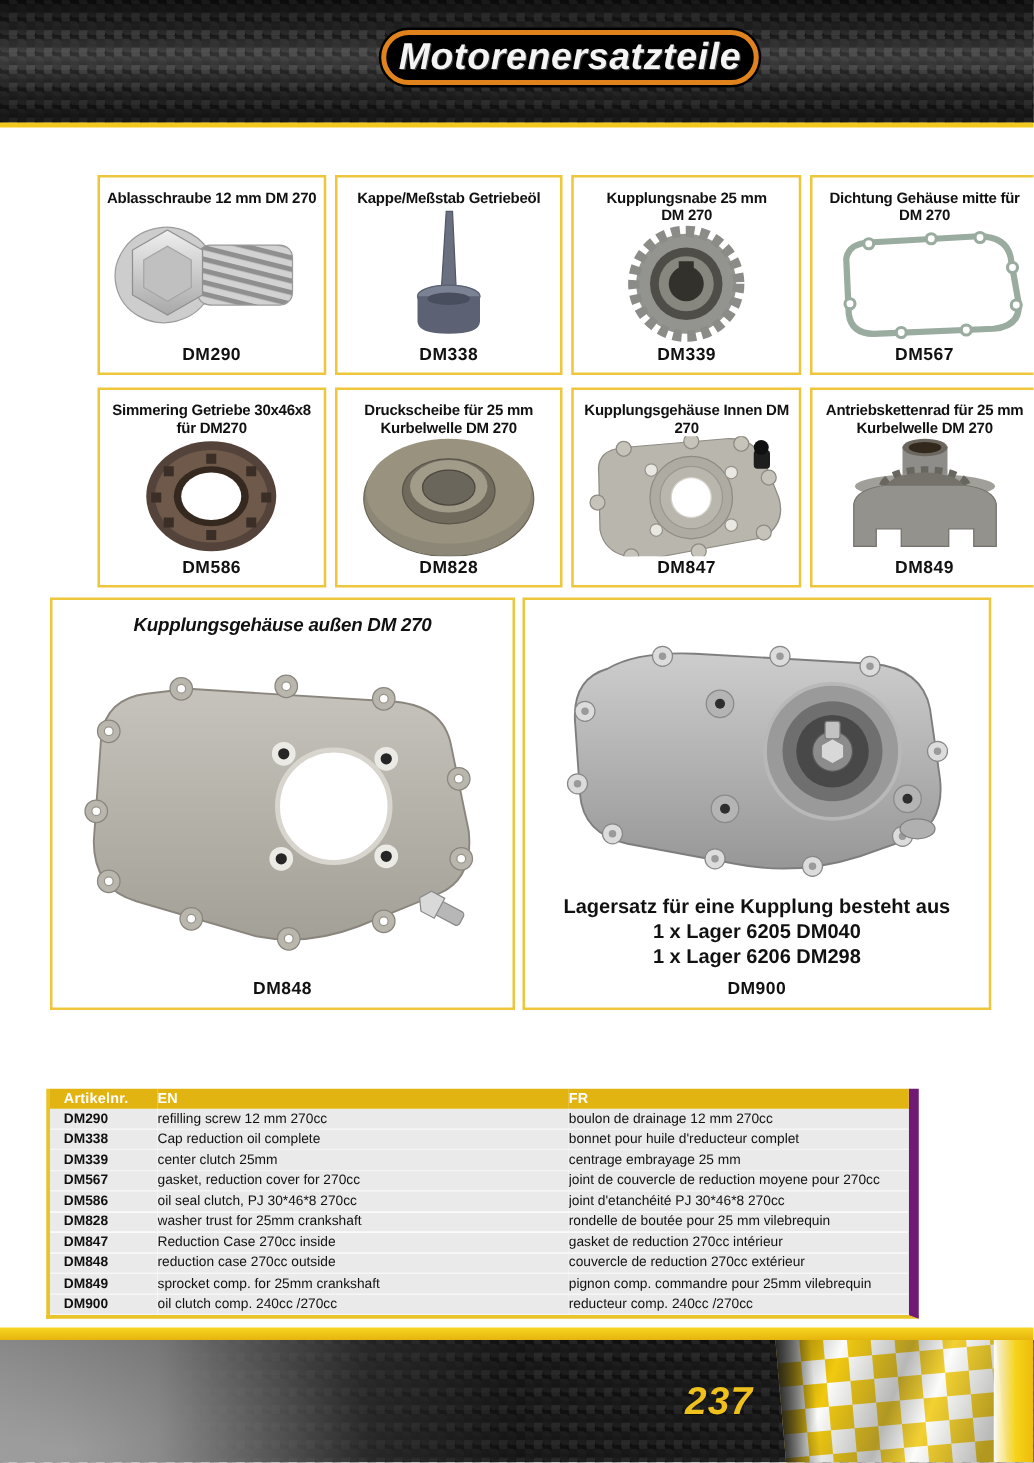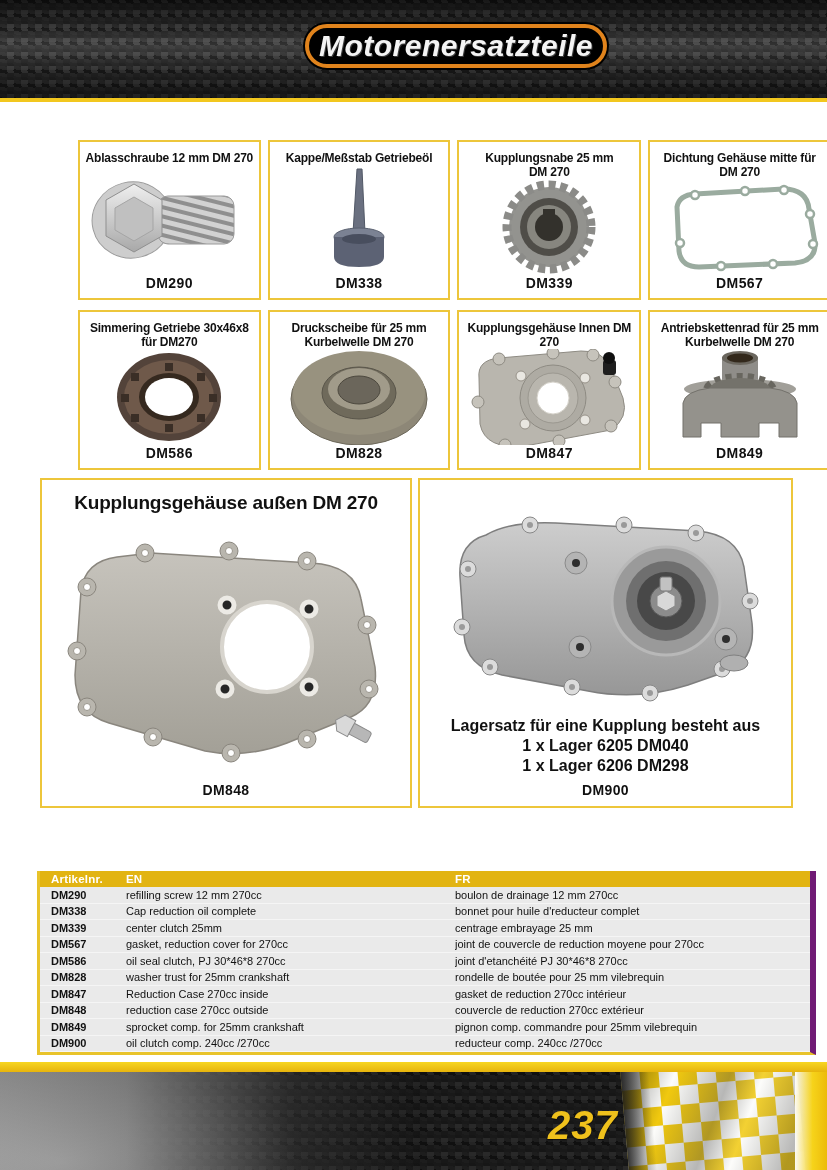--- a/index.html
+++ b/index.html
@@ -35,47 +35,47 @@
   
   .small-cards{position:absolute;left:40px;top:140px;width:753px;
         display:grid;grid-template-columns:repeat(4,1fr);gap:10px 7px;margin-left:38px;}
   .large-cards{position:absolute;left:40px;top:478px;width:753px;
         display:grid;grid-template-columns:372px 375px;gap:6px;}
   .card{border:2px solid #edc63b;background:#fff;box-sizing:border-box;height:160px;
         display:flex;flex-direction:column;align-items:center;padding:9px 4px 7px;}
   .card.large{height:330px;padding:12px 6px 8px;}
   .card-title{font-size:12px;font-weight:bold;text-align:center;line-height:1.18;
         letter-spacing:-.2px;white-space:pre-line;}
-  .card.large .card-title{font-size:19px;}
+  .card.large .card-title{font-size:15px;font-style:italic;}
   .card-img{flex:1;display:flex;align-items:center;justify-content:center;overflow:hidden;width:100%;}
   .card-note{font-size:16px;font-weight:bold;text-align:center;line-height:1.25;white-space:pre-line;margin-bottom:6px;}
   .card-id{font-size:14px;font-weight:bold;letter-spacing:.4px;}
 
   
-  .parts-table{position:absolute;left:37px;top:871px;width:779px;
-        border-left:3px solid #e8c32a;border-right:6px solid #701a75;border-bottom:3px solid #e8c32a;
+  .parts-table{position:absolute;left:37px;top:871px;width:698px;
+        border-left:3px solid #e8c32a;border-right:8px solid #701a75;border-bottom:3px solid #e8c32a;
         box-sizing:border-box;}
   table{width:100%;border-collapse:collapse;table-layout:fixed;}
   th{background:#e2b412;color:#fff;font-size:11.5px;font-weight:bold;text-align:left;
         height:16px;padding:0;letter-spacing:.2px;}
   th.c1,td.c1{padding-left:11px;}
   td{background:#eaeaea;font-size:11px;height:15.5px;padding:0;border-bottom:1px solid #f5f5f5;
         white-space:nowrap;overflow:hidden;}
   td.c1{font-weight:bold;}
 
   
   .footer-stripe{position:absolute;left:0;top:1062px;width:827px;height:10px;
         background:linear-gradient(#f7d622,#e7b40c);}
   .footer{position:absolute;left:0;top:1072px;width:827px;height:98px;overflow:hidden;}
   .footer::before{content:"";position:absolute;inset:0;background:rgba(0,0,0,.42);}
   .asphalt{position:absolute;left:0;top:0;width:420px;height:98px;
         background:linear-gradient(90deg,#999999 0%,#868686 30%,rgba(70,70,70,.45) 70%,rgba(20,20,20,0) 100%);}
   .asphalt::after{content:"";position:absolute;inset:0;
         background:radial-gradient(ellipse 360px 140px at 60px 90px,rgba(255,255,255,.10),rgba(0,0,0,.12) 70%);}
-  .page-number{position:absolute;left:548px;top:31px;font-size:40px;font-weight:bold;font-style:italic;
+  .page-number{position:absolute;left:548px;top:31px;font-size:31px;font-weight:bold;font-style:italic;
         color:#efc11c;letter-spacing:1px;z-index:3;text-shadow:0 1px 1px rgba(0,0,0,.6);}
   .flag{position:absolute;right:26px;top:-8px;width:176px;height:116px;z-index:2;
         background:repeating-conic-gradient(#f1c90f 0% 25%,#fcfcfa 0% 50%);
         background-size:38px 38px;transform:rotate(-5deg);}
   .flag::before{content:"";position:absolute;inset:0;
         background:linear-gradient(115deg,rgba(0,0,0,.45),rgba(255,255,255,0) 25%,rgba(70,70,70,.38) 50%,rgba(255,255,255,.15) 65%,rgba(60,60,60,.35) 90%);}
   .flag::after{content:"";position:absolute;inset:0;
         background:linear-gradient(90deg,rgba(25,25,25,.85),rgba(25,25,25,0) 16%);}
   .edge-strip{position:absolute;right:0;top:0;width:32px;height:98px;z-index:4;
         background:linear-gradient(90deg,rgba(255,255,255,.95),#f6d31a 55%,#ecbb0b);}

